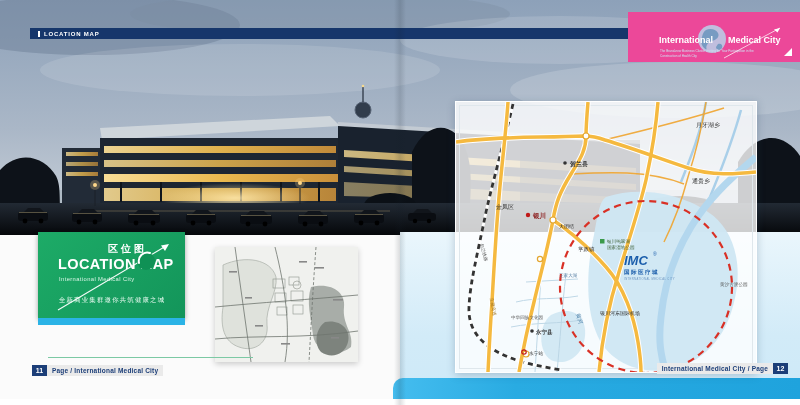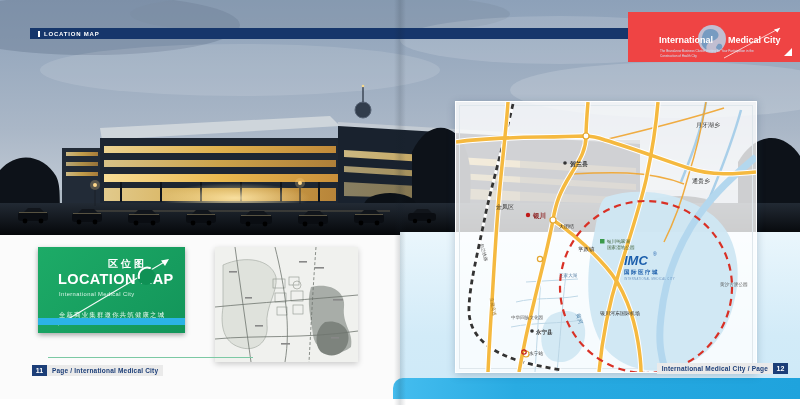--- a/index.html
+++ b/index.html
@@ -7,40 +7,40 @@
          font-family:"Liberation Sans",sans-serif;}
   .abs{position:absolute;}
 
   
   #header-bar{left:30px;top:28px;width:770px;height:11px;background:#16366b;z-index:6;
               display:flex;align-items:center;}
   #header-bar .tick{width:2px;height:6px;background:#ffffff;margin-left:8px;margin-right:4px;}
   #header-bar .txt{color:#ffffff;font-size:6px;font-weight:bold;letter-spacing:.8px;}
 
   
-  #brand-band{left:628px;top:12px;width:172px;height:50px;background:#ef4444;z-index:7;}
+  #brand-band{left:628px;top:12px;width:172px;height:50px;background:#ec4899;z-index:7;}
 
   
   #photo{left:0;top:0;width:800px;height:235px;z-index:1;}
 
   
   #right-panel{left:400px;top:232px;width:400px;height:173px;z-index:2;
                background:linear-gradient(180deg,#eaf6fc 0%,#d2ebf8 60%,#cde9f8 100%);}
 
   
   #bottom-strip{left:0;top:399px;width:800px;height:6px;background:#ffffff;z-index:4;}
 
   
   #cyan-bar{left:393px;top:378px;width:407px;height:21px;z-index:3;border-radius:10px 0 0 0;
             background:linear-gradient(90deg,#45bdef,#29abe2 30%,#1fa3dd);}
 
   
   #title-card{left:38px;top:232px;width:147px;height:86px;z-index:5;
               background:linear-gradient(135deg,#1dab67,#13955a);
-              box-shadow:0 2px 5px rgba(0,0,0,.35);color:#fff;margin-top:15px;}
+              box-shadow:0 2px 5px rgba(0,0,0,.35);color:#fff;}
   #title-card .cn{position:absolute;left:70px;top:10px;font-size:10px;font-weight:bold;letter-spacing:3px;}
   #title-card .en{position:absolute;left:20px;top:24px;font-size:14.5px;font-weight:bold;letter-spacing:.4px;}
   #title-card .sub{position:absolute;left:21px;top:44px;font-size:5.8px;color:#d9f5e6;letter-spacing:.4px;}
   #title-card .slogan{position:absolute;left:21px;top:64px;font-size:6.4px;color:#eafbf2;letter-spacing:1.2px;}
   #card-cyan-strip{left:38px;top:318px;width:147px;height:7px;background:#2bb3e6;z-index:5;}
 
   
   #mini-map{left:215px;top:247px;width:143px;height:115px;z-index:4;box-shadow:0 2px 6px rgba(0,0,0,.2);}
 
   

